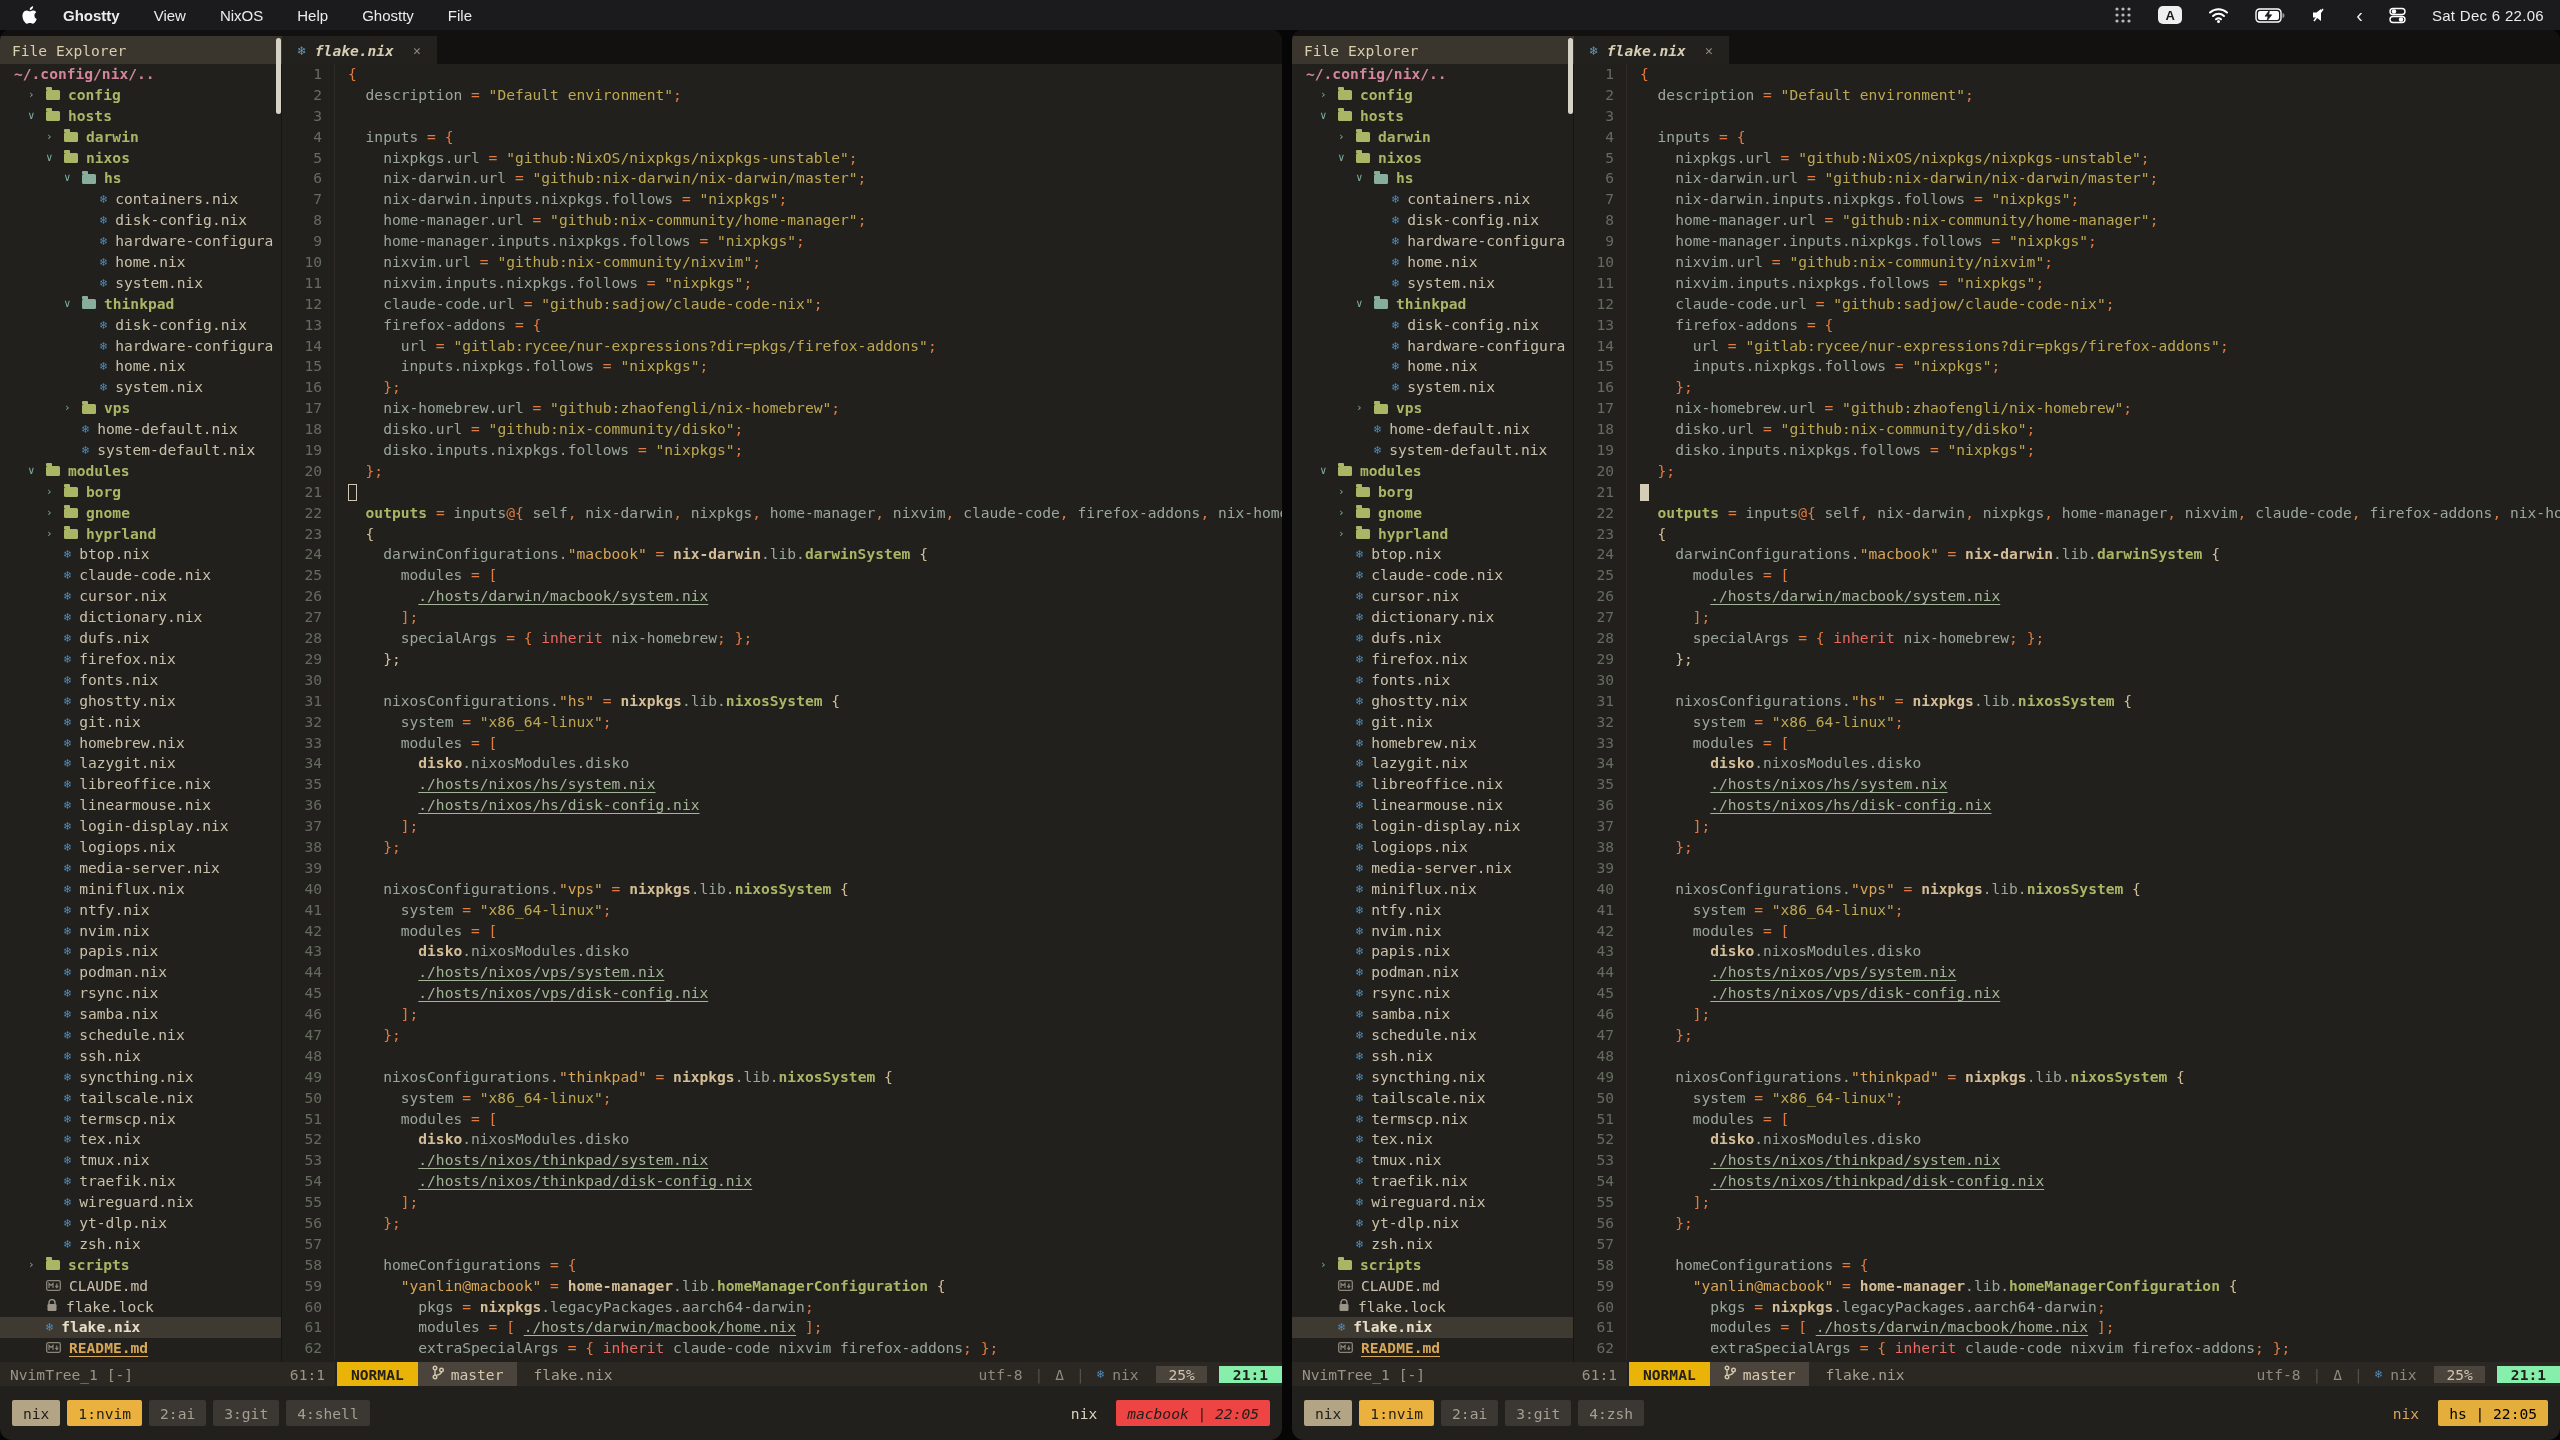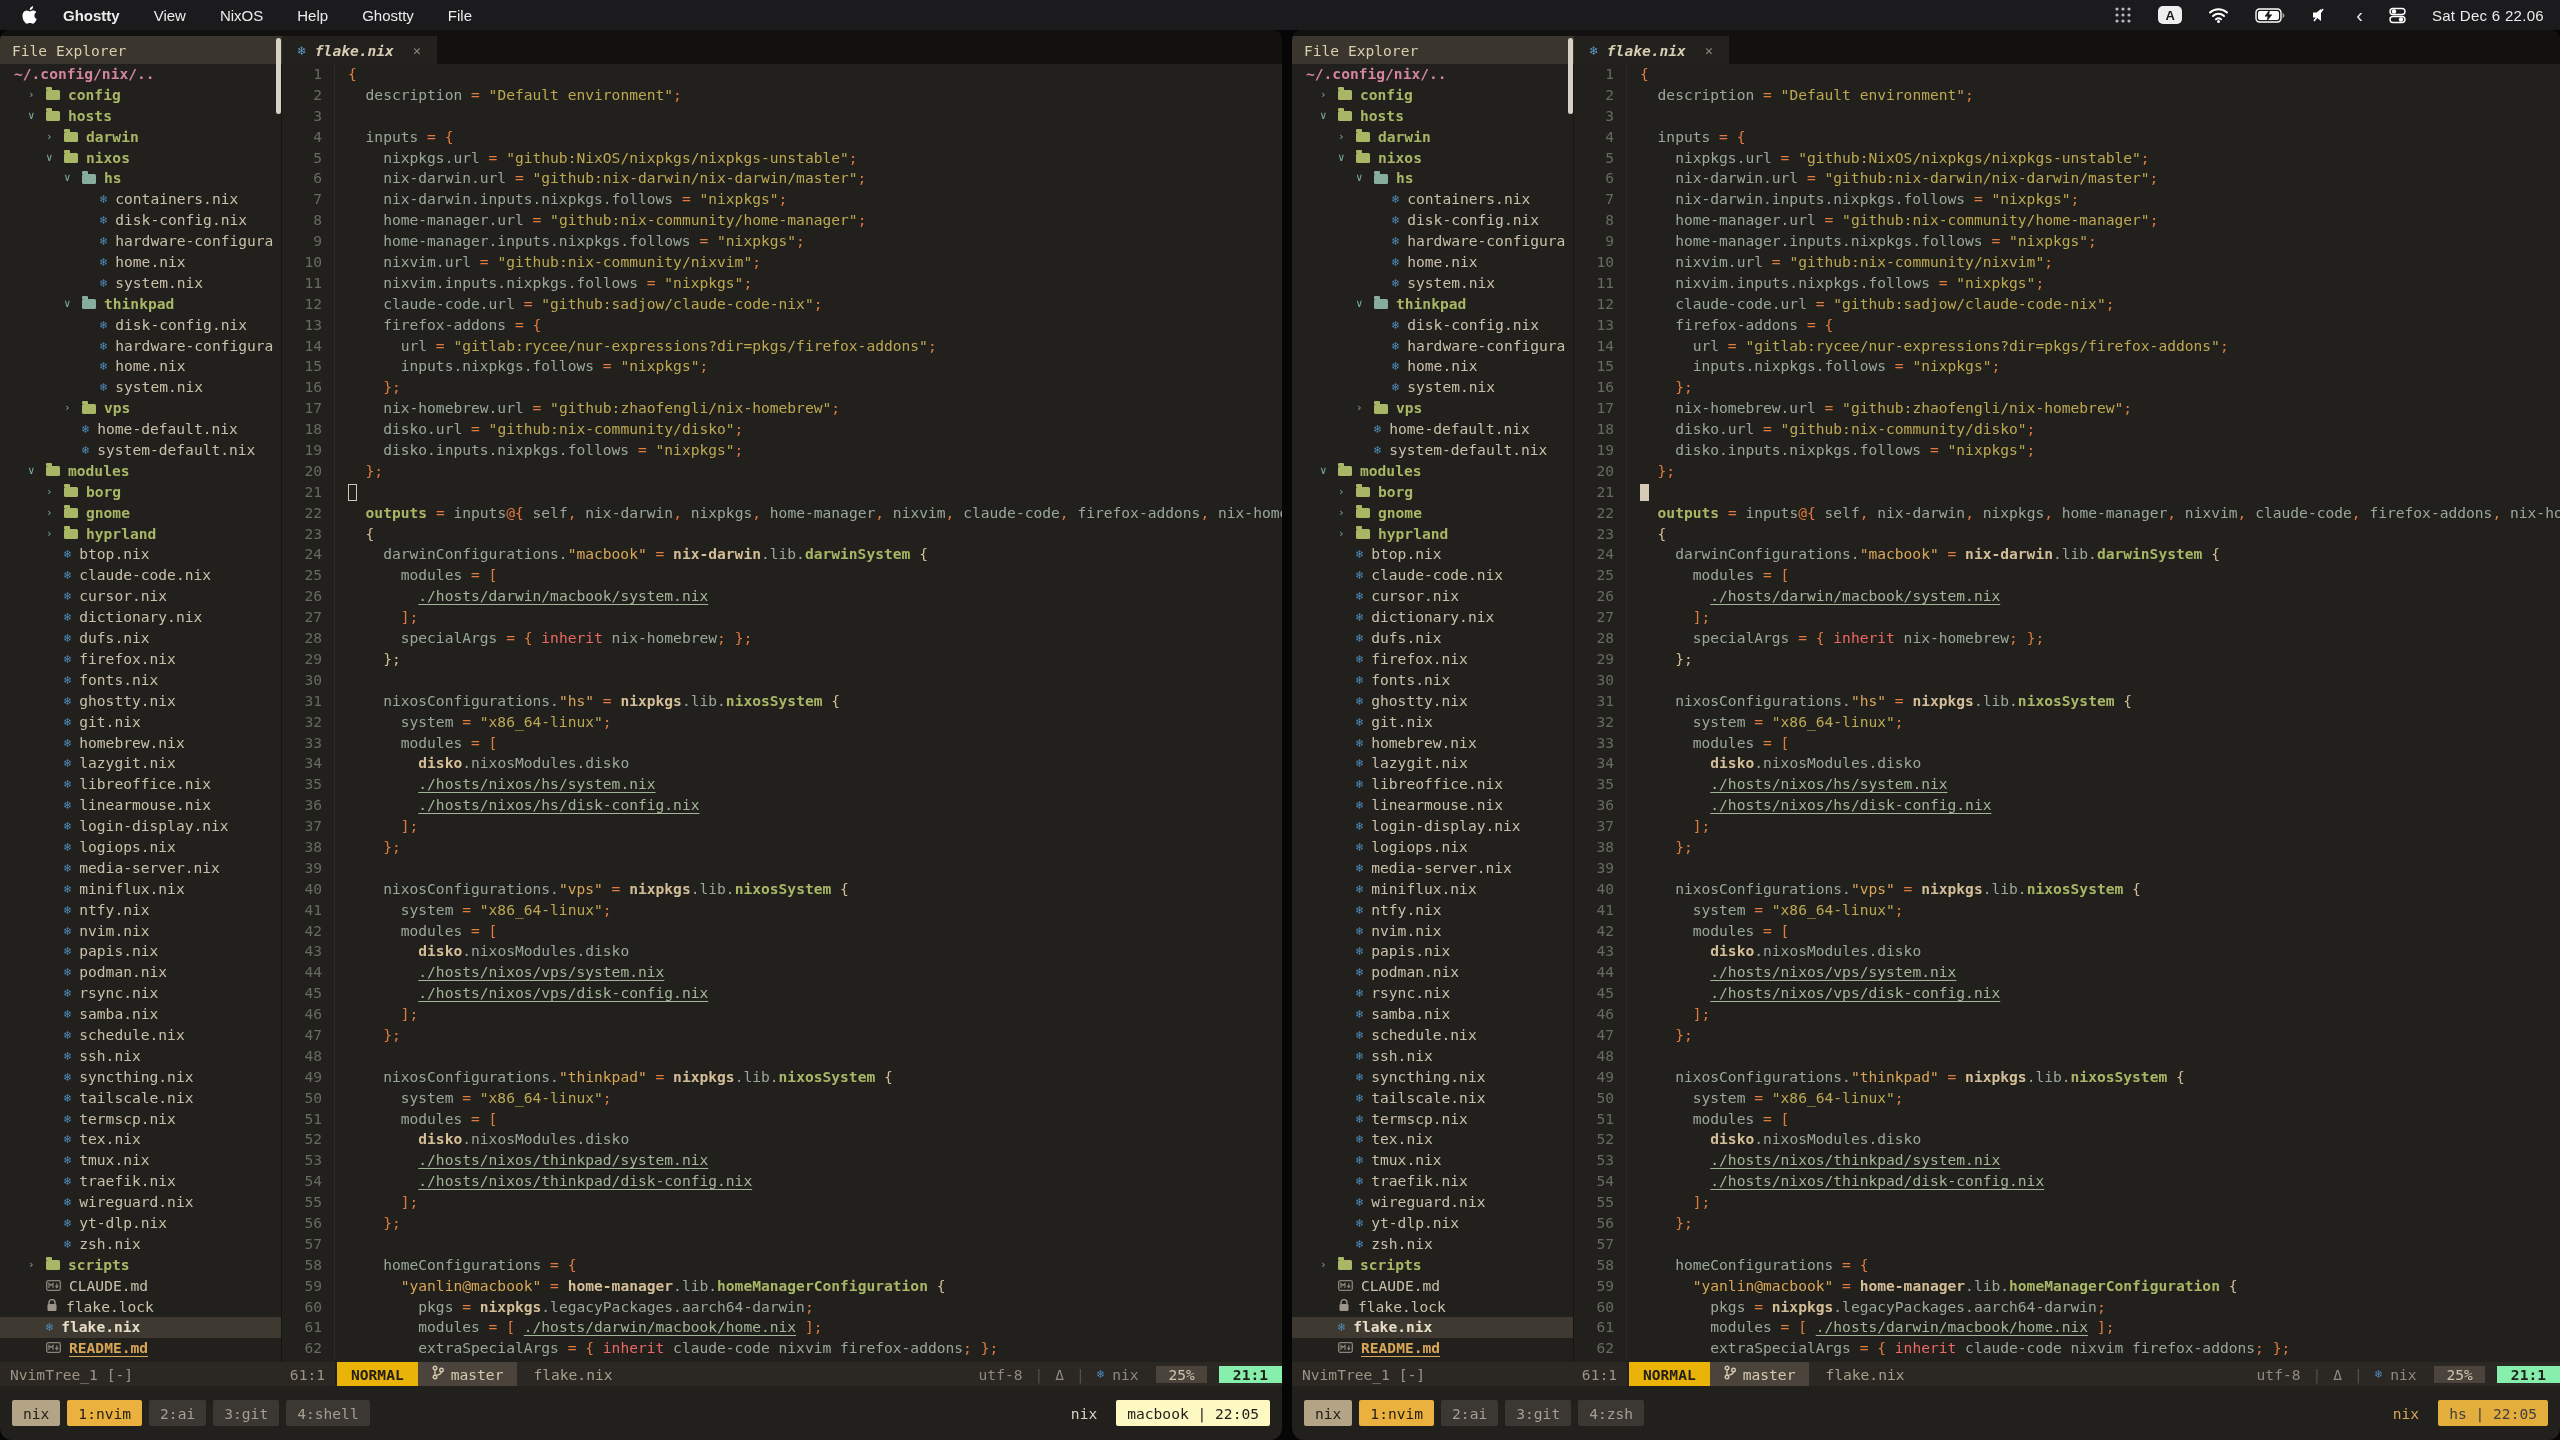--- a/index.html
+++ b/index.html
@@ -93,22 +93,22 @@
   .cmdgap { height:12px; }
 
   
   .tmux { height:30px; display:flex; align-items:center; padding:0 12px; gap:7px; font-size:14.6px; }
   .tseg { height:26px; display:flex; align-items:center; padding:0 11px; border-radius:2px; }
   .t-session { background:#b2a485; color:#1f1d19; }
   .t-win { background:#3b3733; color:#a79f92; }
   .t-win.active { background:#eab13f; color:#241f17; }
   .t-rightlabel { margin-left:auto; }
   .t-rl-plain { color:#d9d2c2; } .t-rl-yellow { color:#d8a657; }
-  .t-host-gray { background:#fef9c3; color:#201e1a; }
-  .t-host-amber { background:#e3ae3c; color:#404040; }
+  .t-host-gray { background:#ef4444; color:#201e1a;font-style:italic; }
+  .t-host-amber { background:#e3ae3c; color:#000000; }
 </style>
 </head>
 <body>
 
 <div id="menubar">
   <span class="apple">
     <svg width="15" height="18" viewBox="0 0 15 18">
         <path fill="#ffffff" d="M12.4 9.6c0-2.2 1.8-3.2 1.9-3.3-1-1.5-2.6-1.7-3.2-1.7-1.4-.1-2.7.8-3.3.8-.7 0-1.8-.8-2.9-.8C3.4 4.6 2 5.4 1.2 6.7c-1.6 2.7-.4 6.7 1.1 8.9.7 1.1 1.6 2.3 2.7 2.2 1.1 0 1.5-.7 2.9-.7s1.7.7 2.9.7c1.2 0 2-1.1 2.7-2.2.9-1.2 1.2-2.4 1.2-2.5-.1 0-2.3-.9-2.3-3.5zM10.2 3c.6-.7 1-1.7.9-2.7-.9 0-1.9.6-2.5 1.3-.6.6-1 1.6-.9 2.6 1-.1 1.9-.5 2.5-1.2z"></path>
       </svg>
   </span>

